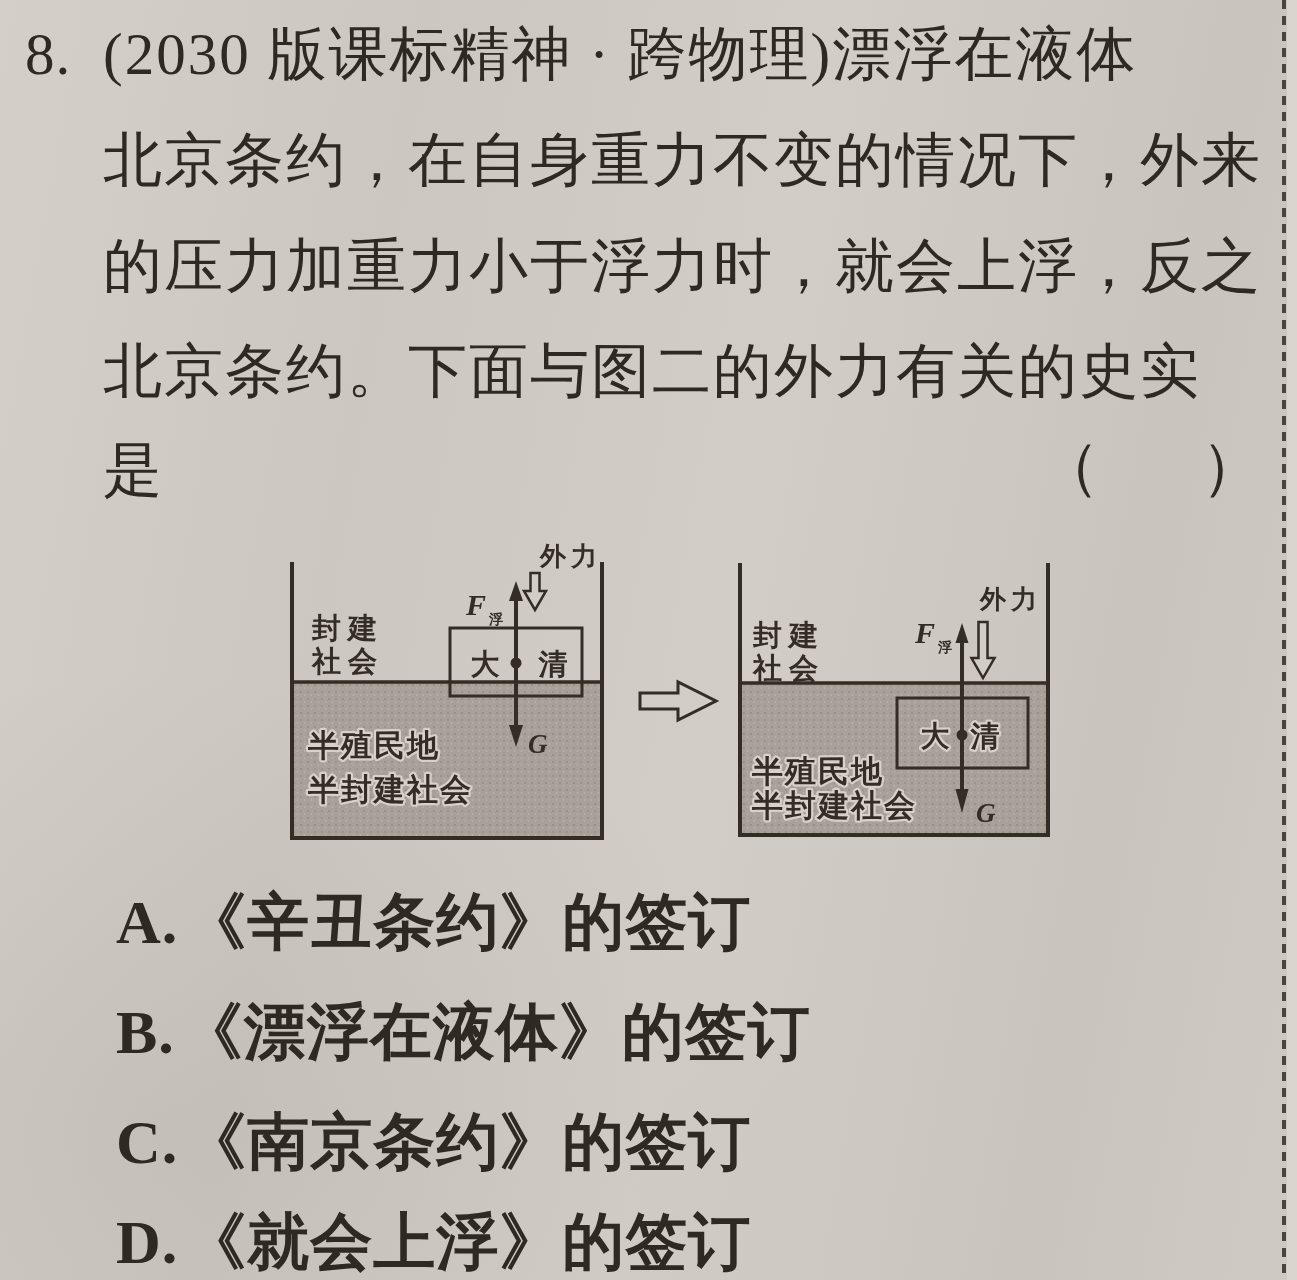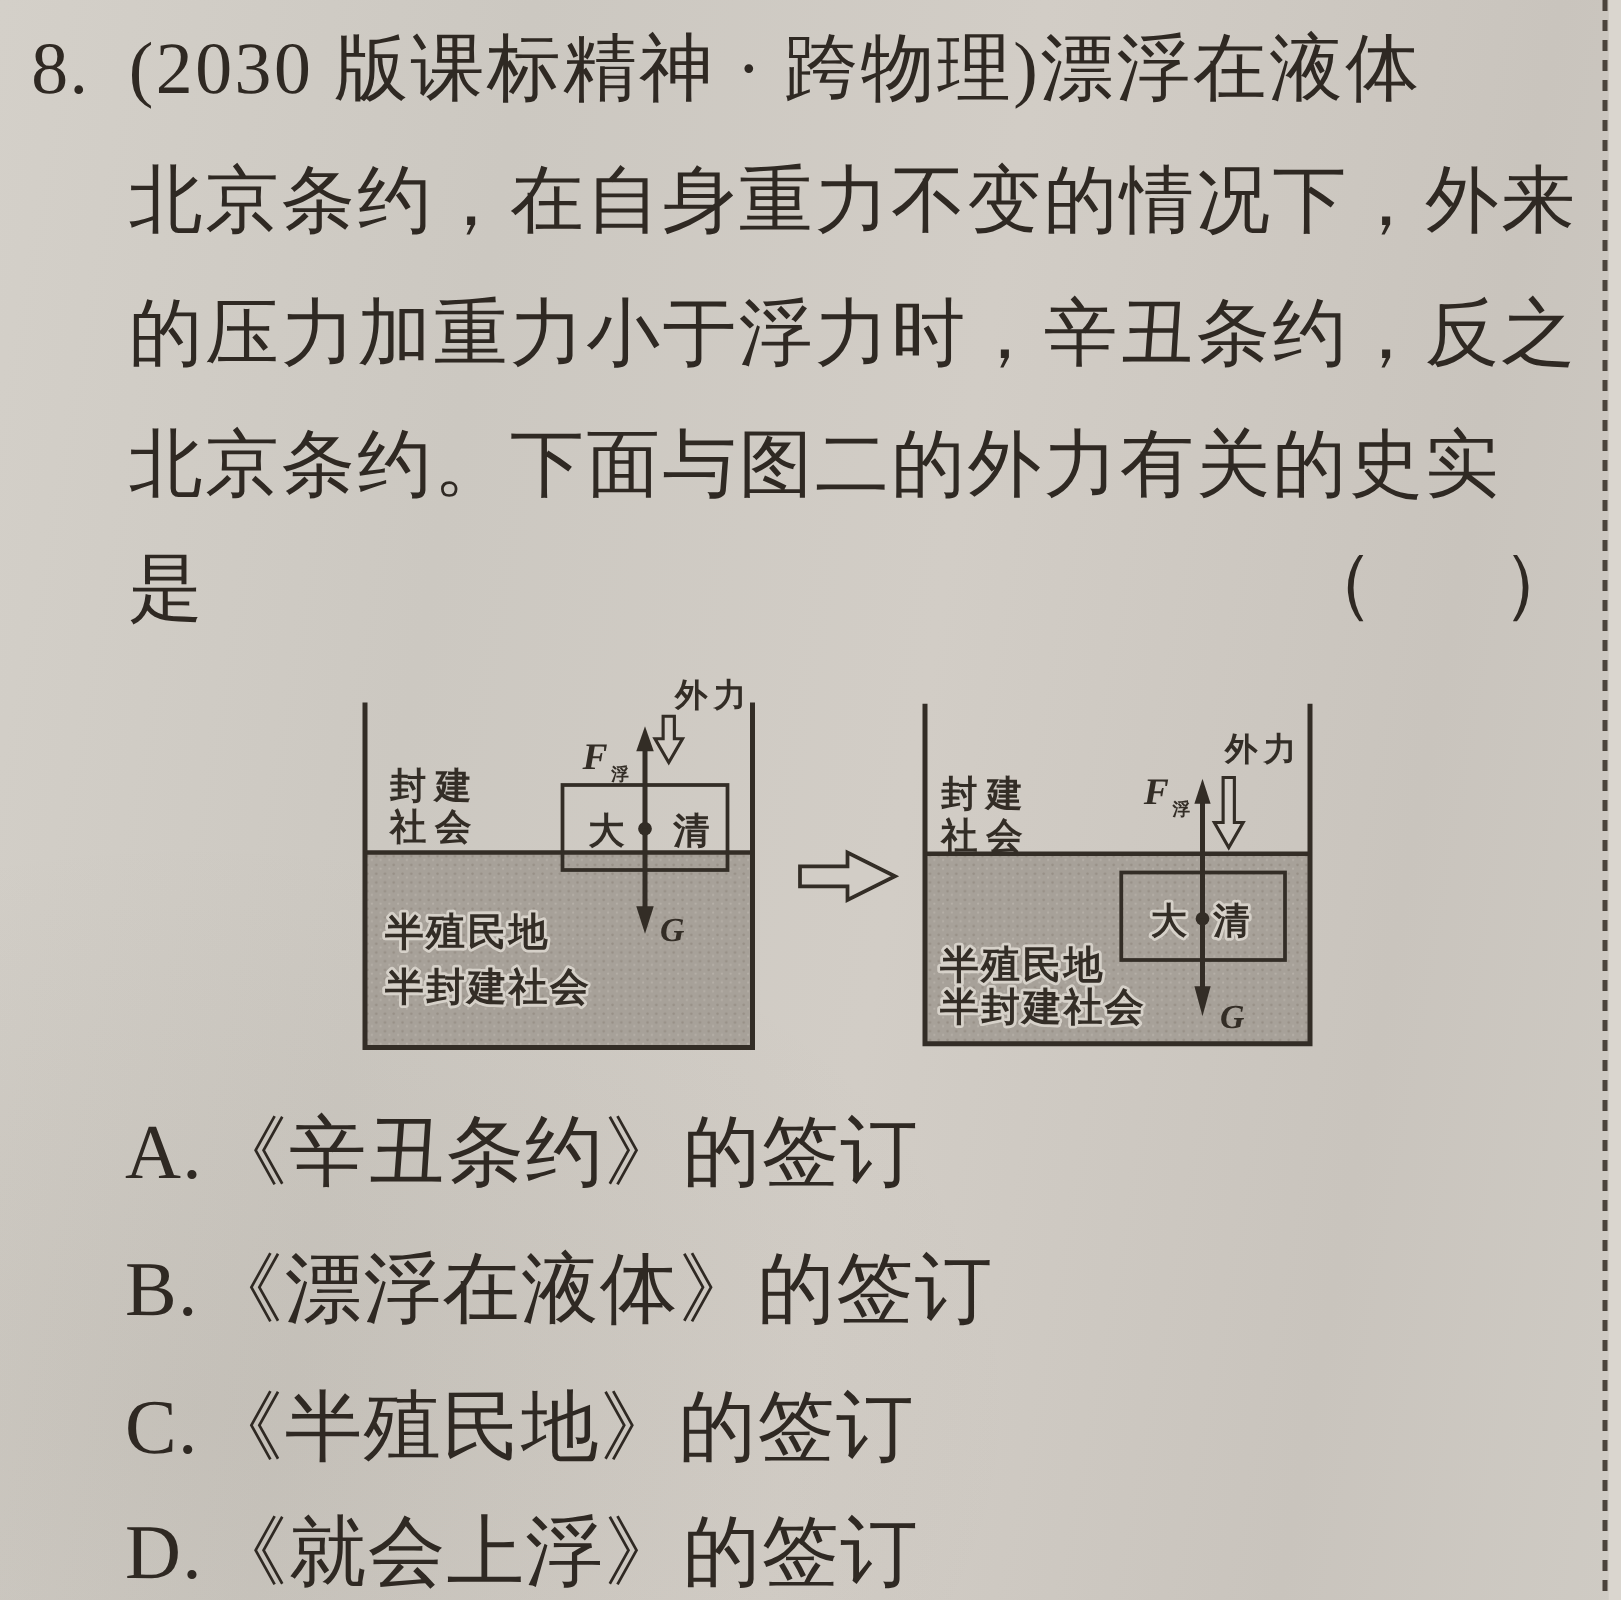--- a/index.html
+++ b/index.html
@@ -16,22 +16,22 @@
     letter-spacing:1px;white-space:nowrap;
   }
   .qline{
     position:absolute;left:103px;font-size:59px;line-height:76px;
     letter-spacing:2px;white-space:nowrap;
   }
   .bracket{
     position:absolute;font-size:62px;line-height:76px;white-space:nowrap;
   }
   .opt{
-    position:absolute;left:100px;font-size:62px;line-height:80px;
-    letter-spacing:1px;white-space:nowrap;
+    position:absolute;left:116px;font-size:62px;line-height:80px;
+    letter-spacing:1px;white-space:nowrap;font-weight:bold;
   }
   .opt .opt-label{margin-right:6px;}
   .fig{position:absolute;}
   .fig text{fill:#332d26;font-family:"Liberation Serif","DejaVu Serif",serif;}
   .cjk-label{font-weight:700;}
   .halo{
     font-weight:700;
     paint-order:stroke;
     stroke:#d6d1c9;stroke-width:4.5px;stroke-linejoin:round;
   }
@@ -44,21 +44,21 @@
     position:absolute;top:0;left:1287px;width:10px;height:1280px;
     background:#dad6cf;
   }
 </style>
 </head>
 <body>
 
 <div class="qnum" style="top:16px">8.</div>
 <div class="qline" style="top:16px">(2030 版课标精神 · 跨物理)漂浮在液体</div>
 <div class="qline" style="top:122px">北京条约，在自身重力不变的情况下，外来</div>
-<div class="qline" style="top:228px">的压力加重力小于浮力时，辛丑条约，反之</div>
+<div class="qline" style="top:228px">的压力加重力小于浮力时，就会上浮，反之</div>
 <div class="qline" style="top:333px">北京条约。下面与图二的外力有关的史实</div>
 <div class="qline" style="top:432px">是</div>
 <div class="bracket" style="left:1038px;top:428px">（</div>
 <div class="bracket" style="left:1201px;top:428px">）</div>
 
 <svg class="fig" style="left:278px;top:535px" width="332" height="312" viewBox="0 0 332 312">
   <defs>
     <pattern id="grainL" width="7" height="7" patternUnits="userSpaceOnUse">
       <rect width="7" height="7" fill="#a7a199"></rect>
       <circle cx="2" cy="3" r="1" fill="#978f86"></circle>
@@ -133,20 +133,20 @@
   <text class="force-sym" x="241" y="287" font-size="27">G</text>
 </svg>
 
 <div class="opt" style="top:882px">
   <span class="opt-label">A.</span><span>《辛丑条约》的签订</span>
 </div>
 <div class="opt" style="top:992px">
   <span class="opt-label">B.</span><span>《漂浮在液体》的签订</span>
 </div>
 <div class="opt" style="top:1102px">
-  <span class="opt-label">C.</span><span>《半殖民地》的签订</span>
+  <span class="opt-label">C.</span><span>《南京条约》的签订</span>
 </div>
 <div class="opt" style="top:1202px">
   <span class="opt-label">D.</span><span>《就会上浮》的签订</span>
 </div>
 
 <div class="edge-strip"></div>
 <div class="divider"></div>
 
 </body></html>

